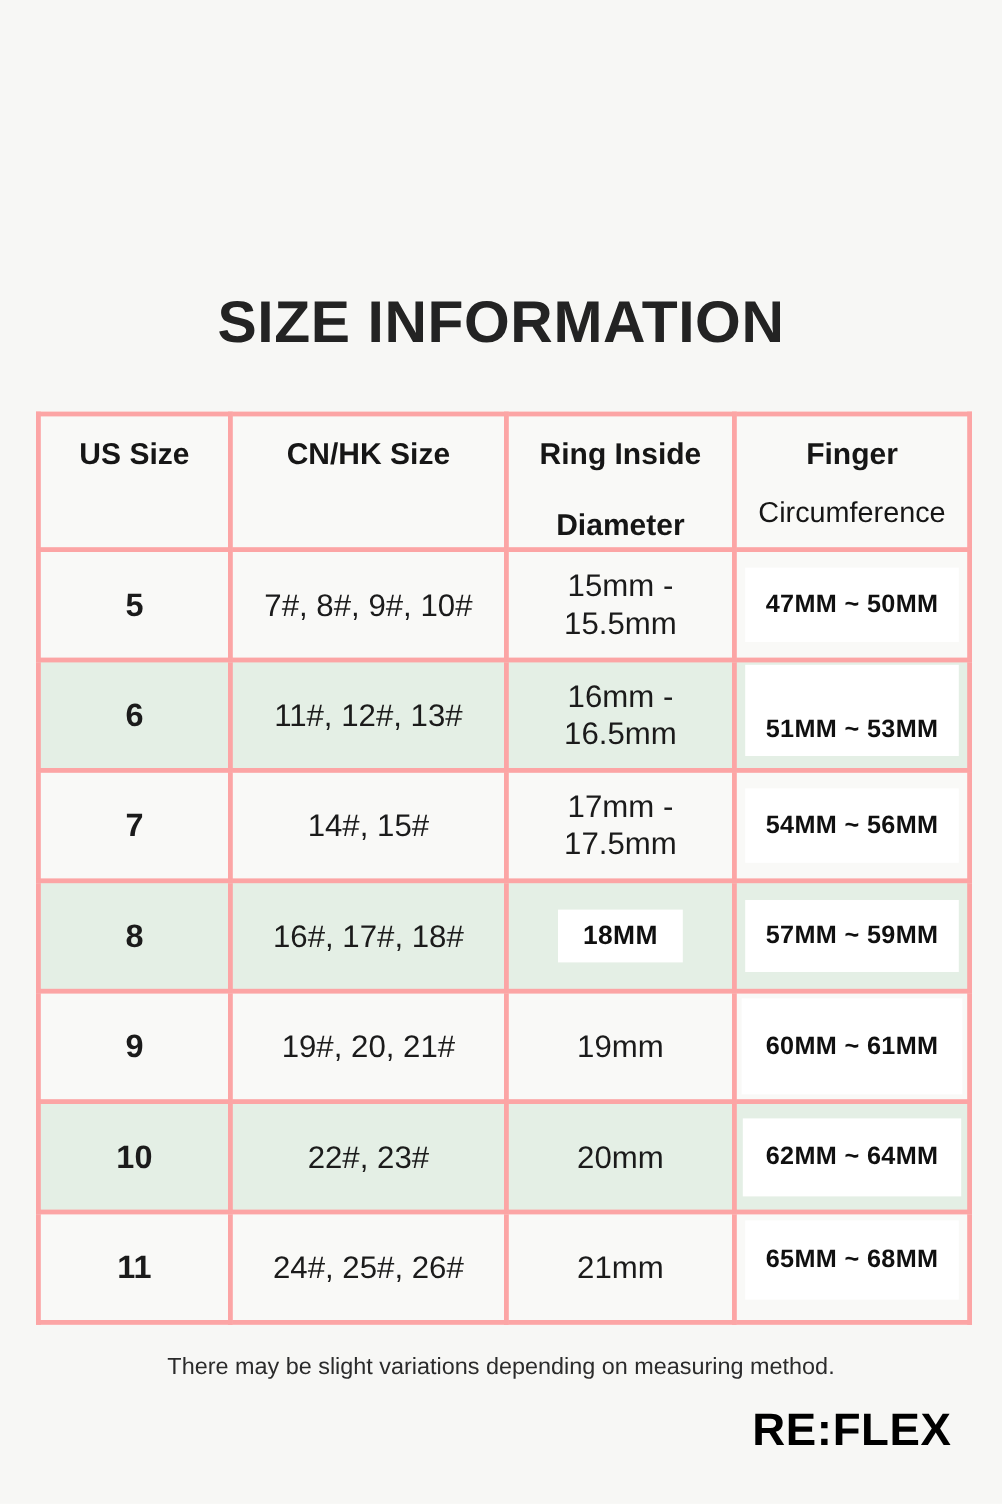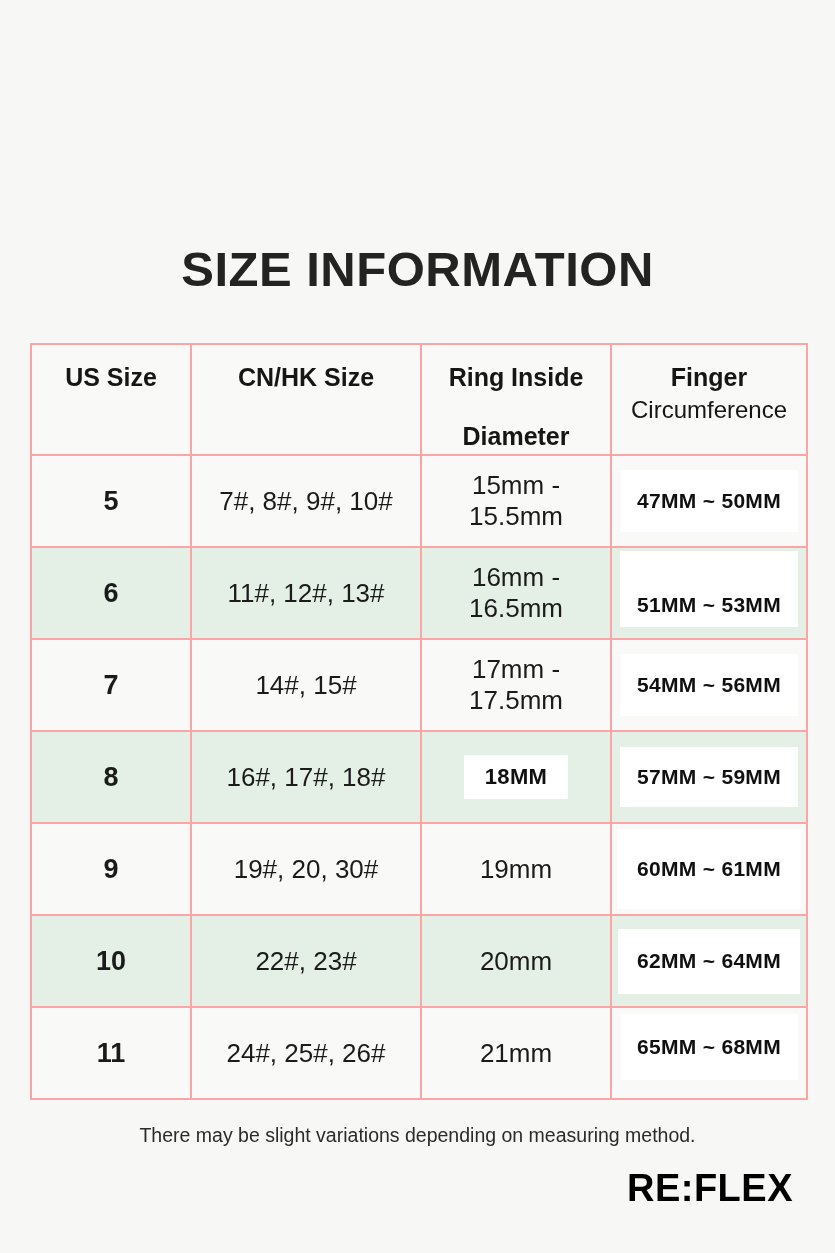--- a/index.html
+++ b/index.html
@@ -28,37 +28,38 @@
     table-layout: fixed;
     width: 776px;
     margin: 46px 0 0 30px;
     background: #f9f9f7;
   }
   col.c-us   { width: 160px; }
   col.c-cnhk { width: 230px; }
   col.c-dia  { width: 190px; }
   col.c-circ { width: 196px; }
   th, td {
-    border: 2px solid #fca5a5;
+    border: 4px solid #fca5a5;
     box-sizing: border-box;
     text-align: center;
   }
   thead th {
     height: 103px;
     vertical-align: top;
     padding-top: 16px;
     font-size: 25px;
     font-weight: bold;
     line-height: 1.32;
     color: #161616;
   }
   thead th .hdr-line2-regular {
     display: block;
     font-weight: normal;
     font-size: 24px;
+    margin-top: 16px;
   }
   thead th .hdr-line2-bold {
     display: block;
     font-weight: bold;
     margin-top: 26px;
   }
   tbody td {
     height: 92px;
     vertical-align: middle;
     font-size: 26px;
@@ -167,21 +168,21 @@
       <td>16#, 17#, 18#</td>
       <td>
         <span class="patch patch-sm">18MM</span>
       </td>
       <td>
         <span class="patch circ-patch">57MM ~ 59MM</span>
       </td>
     </tr>
     <tr>
       <td class="us-cell">9</td>
-      <td>19#, 20, 30#</td>
+      <td>19#, 20, 21#</td>
       <td>19mm</td>
       <td>
         <span class="patch circ-patch">60MM ~ 61MM</span>
       </td>
     </tr>
     <tr class="highlight">
       <td class="us-cell">10</td>
       <td>22#, 23#</td>
       <td>20mm</td>
       <td>

